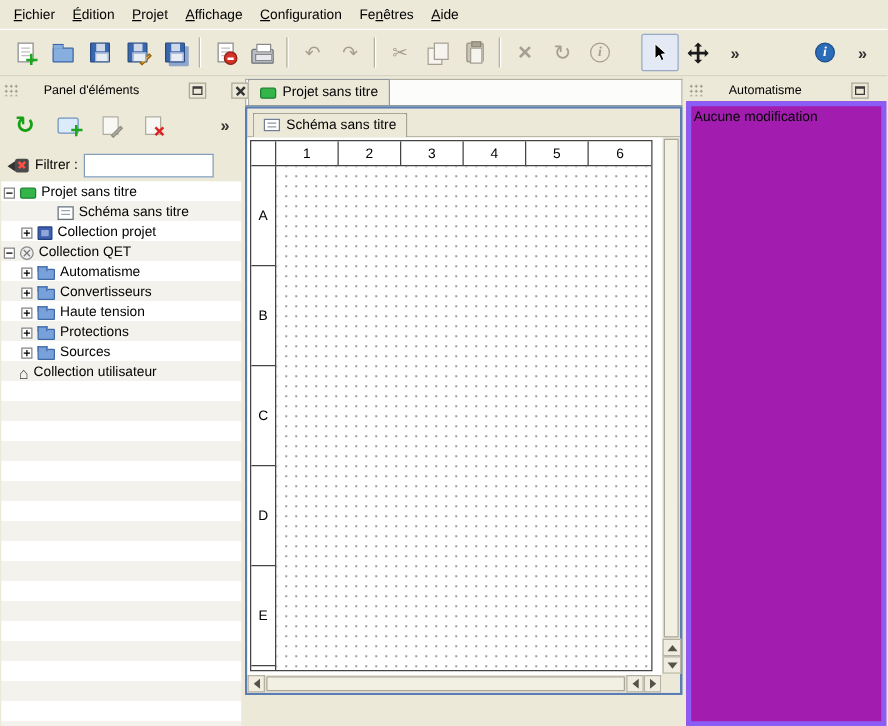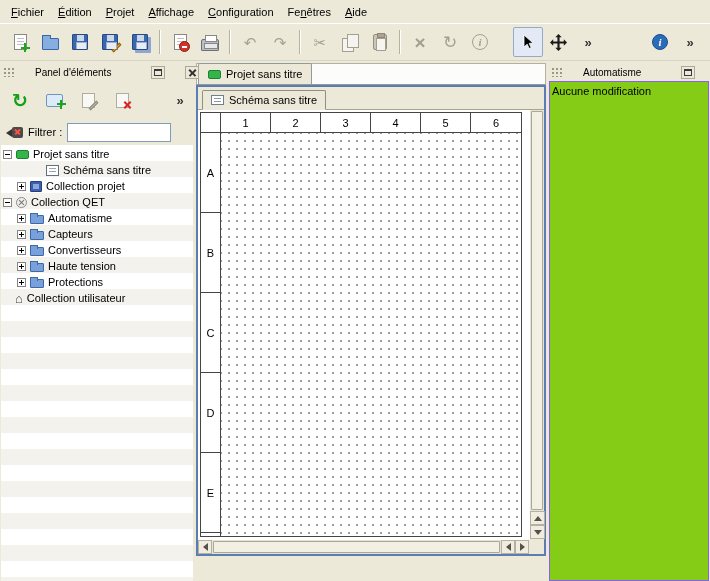--- a/index.html
+++ b/index.html
@@ -141,21 +141,21 @@
 .thumb-v{flex:1;margin:1px;background:#f2efe3;border:1px solid #aca899;border-radius:1px}
 .thumb-h{flex:1;margin:1px;background:#f2efe3;border:1px solid #aca899;border-radius:1px}
 .sbtn{width:15px;height:14px;flex:none;background:#f0ede0;border:1px solid #b5b1a1;display:flex;align-items:center;justify-content:center}
 .sbtn.h{width:14px;height:100%}
 .tri-up{width:0;height:0;border-left:4px solid transparent;border-right:4px solid transparent;border-bottom:5px solid #55524a}
 .tri-down{width:0;height:0;border-left:4px solid transparent;border-right:4px solid transparent;border-top:5px solid #55524a}
 .tri-left{width:0;height:0;border-top:4px solid transparent;border-bottom:4px solid transparent;border-right:5px solid #55524a}
 .tri-right{width:0;height:0;border-top:4px solid transparent;border-bottom:4px solid transparent;border-left:5px solid #55524a}
 
 
-.undo-content{flex:1;background:#84cc16;border:1px solid #8b5cf6;padding:3px 2px;font-size:11px}
+.undo-content{flex:1;background:#a21caf;border:4px solid #8b5cf6;padding:3px 2px;font-size:11px}
 </style>
 </head>
 <body>
 
 <div class="app">
 
   <div class="menubar">
     <div class="menu-item"><span></span><span class="mn">F</span><span>ichier</span></div>
     <div class="menu-item"><span></span><span class="mn">É</span><span>dition</span></div>
     <div class="menu-item"><span></span><span class="mn">P</span><span>rojet</span></div>
@@ -311,36 +311,36 @@
             <span>Collection QET</span>
           </div>
         <div class="trow d1">
             <span class="exp plus"></span>
             <span class="ico ico-folder"></span>
             <span>Automatisme</span>
           </div>
         <div class="trow d1">
             <span class="exp plus"></span>
             <span class="ico ico-folder"></span>
-            <span>Capteurs</span>
-          </div>
-        <div class="trow d1">
-            <span class="exp plus"></span>
-            <span class="ico ico-folder"></span>
             <span>Convertisseurs</span>
           </div>
         <div class="trow d1">
             <span class="exp plus"></span>
             <span class="ico ico-folder"></span>
             <span>Haute tension</span>
           </div>
         <div class="trow d1">
             <span class="exp plus"></span>
             <span class="ico ico-folder"></span>
             <span>Protections</span>
+          </div>
+        <div class="trow d1">
+            <span class="exp plus"></span>
+            <span class="ico ico-folder"></span>
+            <span>Sources</span>
           </div>
         <div class="trow" style="padding-left:14px">
             <span class="ico ico-home">⌂</span>
             <span>Collection utilisateur</span>
           </div>
       </div>
     </div>
 
     <div class="center">
       <div class="mdi-tabbar">

